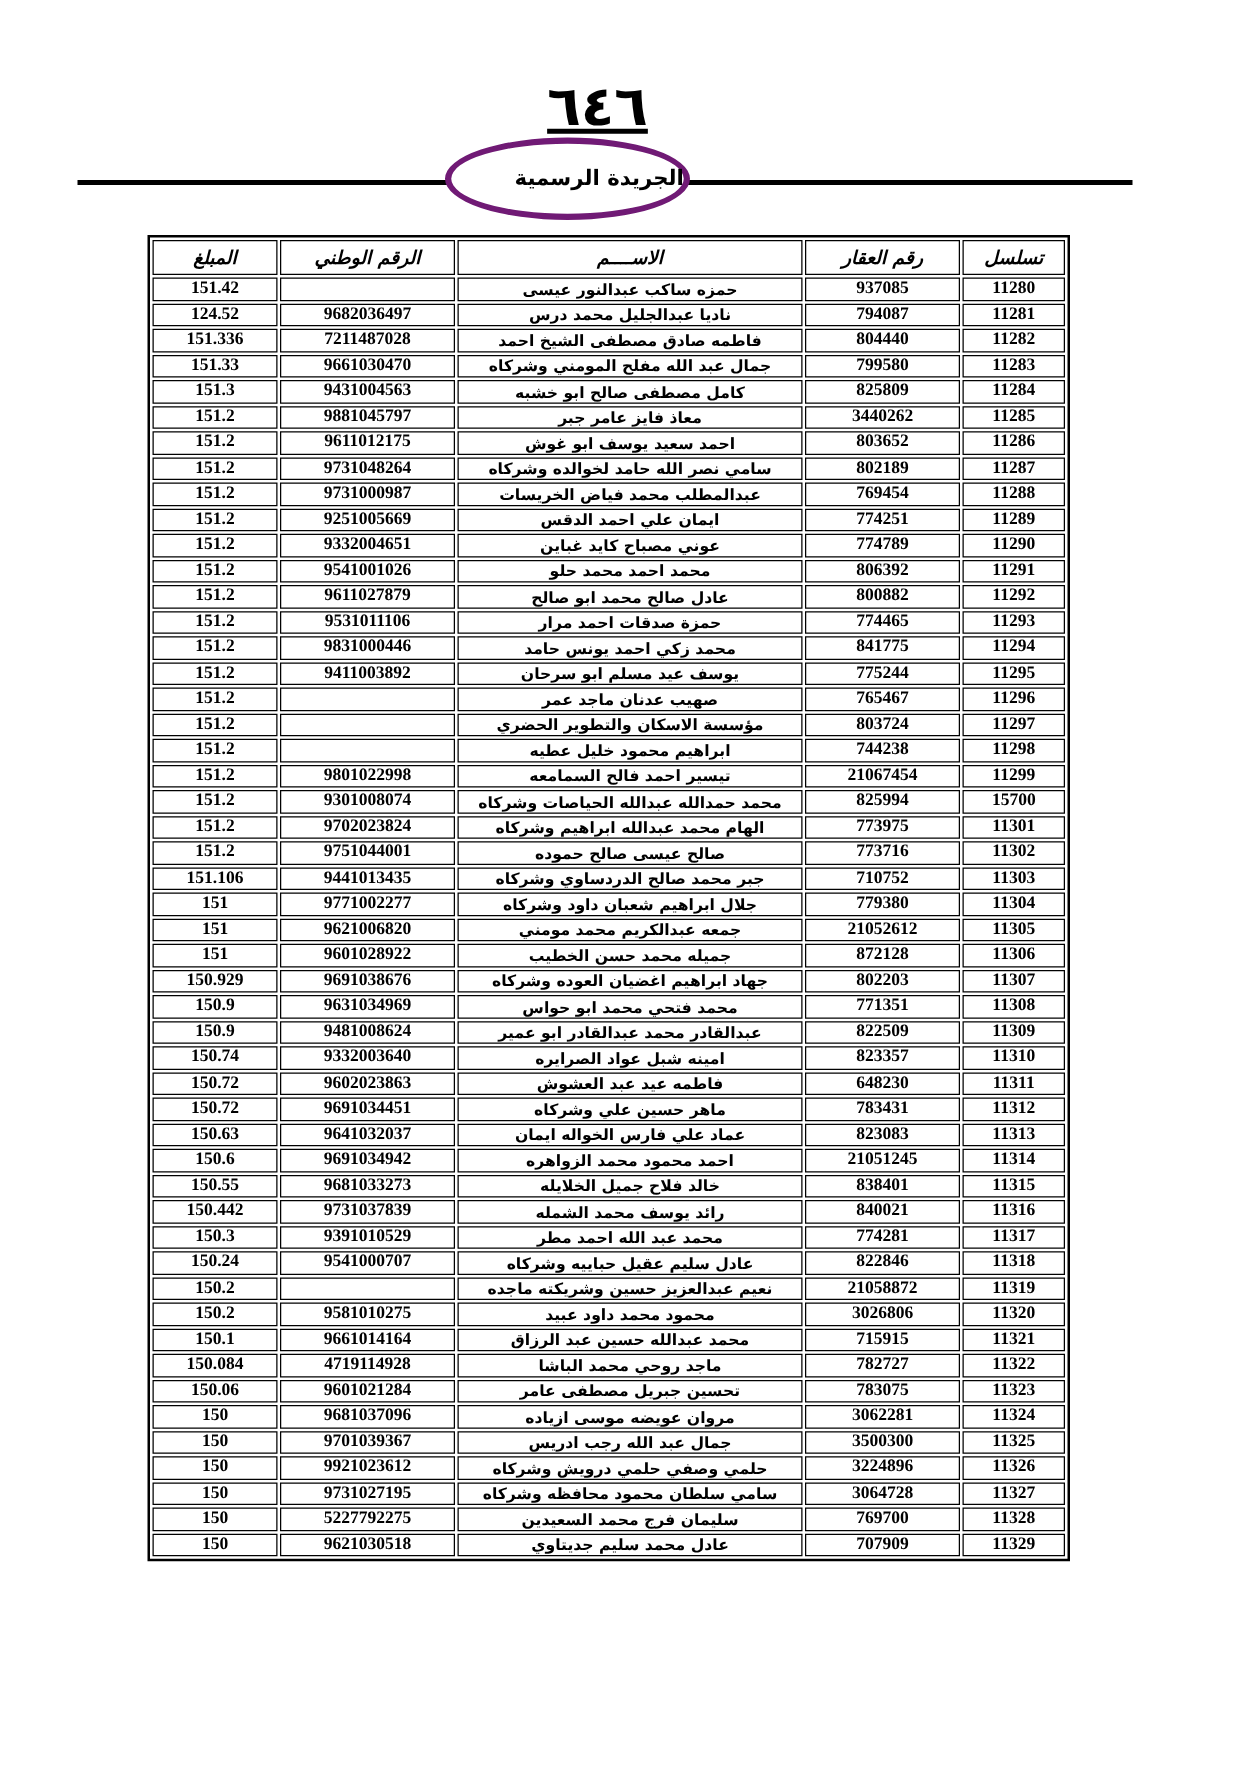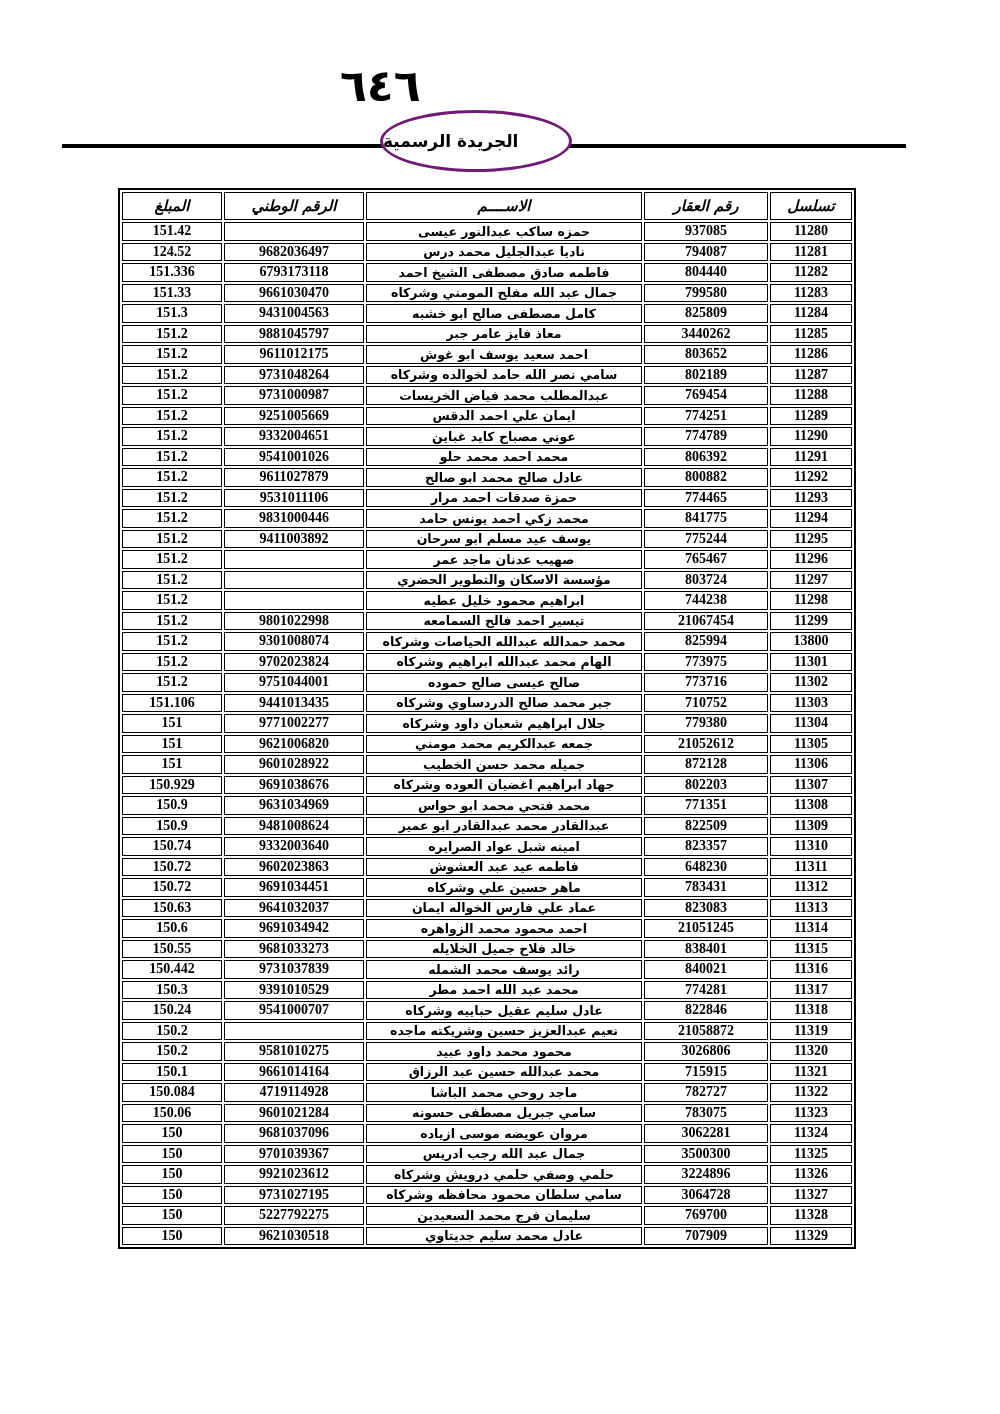--- a/index.html
+++ b/index.html
@@ -1,31 +1,31 @@
 <!DOCTYPE html>
 <html lang="ar"><head>
 <meta charset="utf-8">
 <style>
   html,body { margin:0; padding:0; background:#ffffff; }
   .page {
     position:relative; width:1000px; height:1414px; background:#ffffff;
     font-family:"DejaVu Sans", sans-serif; color:#000; overflow:hidden;
   }
   .page-number {
-    position:absolute; top:60px; left:340px; width:300px;
-    text-align:left; font-size:44px; font-weight:bold; letter-spacing:2px;
+    position:absolute; top:60px; left:328px; width:300px;
+    text-align:center; font-size:44px; font-weight:bold; letter-spacing:2px;text-decoration:underline;
   }
   .header-rule {
     position:absolute; top:144px; left:62px; width:844px; height:4px;
     background:#000; z-index:1;
   }
   .banner-ellipse {
-    position:absolute; top:110px; left:380px; width:186px; height:56px;
-    border:3px solid #701a75; border-radius:50%; background:#fff; z-index:2;
-    display:flex; align-items:center; justify-content:flex-start;
+    position:absolute; top:110px; left:356px; width:186px; height:56px;
+    border:5px solid #701a75; border-radius:50%; background:#fff; z-index:2;
+    display:flex; align-items:center; justify-content:flex-end;
   }
   .banner-title { font-size:17px; font-weight:bold; direction:rtl; }
   table.records {
     position:absolute; top:188px; left:118px; width:722px;
     direction:rtl; table-layout:fixed;
     border-collapse:separate; border-spacing:2px;
     border:2px solid #000; background:#fff;
   }
   table.records th, table.records td {
     border:1.5px solid #000; text-align:center; vertical-align:middle;
@@ -86,21 +86,21 @@
           <td class="c-serial">11281</td>
           <td class="c-property_no">794087</td>
           <td class="c-name">ناديا عبدالجليل محمد درس</td>
           <td class="c-national_id">9682036497</td>
           <td class="c-amount">124.52</td>
         </tr>
         <tr>
           <td class="c-serial">11282</td>
           <td class="c-property_no">804440</td>
           <td class="c-name">فاطمه صادق مصطفى الشيخ احمد</td>
-          <td class="c-national_id">6793173118</td>
+          <td class="c-national_id">7211487028</td>
           <td class="c-amount">151.336</td>
         </tr>
         <tr>
           <td class="c-serial">11283</td>
           <td class="c-property_no">799580</td>
           <td class="c-name">جمال عبد الله مفلح المومني وشركاه</td>
           <td class="c-national_id">9661030470</td>
           <td class="c-amount">151.33</td>
         </tr>
         <tr>
@@ -209,21 +209,21 @@
           <td class="c-amount">151.2</td>
         </tr>
         <tr>
           <td class="c-serial">11299</td>
           <td class="c-property_no">21067454</td>
           <td class="c-name">تيسير احمد فالح السمامعه</td>
           <td class="c-national_id">9801022998</td>
           <td class="c-amount">151.2</td>
         </tr>
         <tr>
-          <td class="c-serial">13800</td>
+          <td class="c-serial">15700</td>
           <td class="c-property_no">825994</td>
           <td class="c-name">محمد حمدالله عبدالله الحياصات وشركاه</td>
           <td class="c-national_id">9301008074</td>
           <td class="c-amount">151.2</td>
         </tr>
         <tr>
           <td class="c-serial">11301</td>
           <td class="c-property_no">773975</td>
           <td class="c-name">الهام محمد عبدالله ابراهيم وشركاه</td>
           <td class="c-national_id">9702023824</td>
@@ -372,21 +372,21 @@
         <tr>
           <td class="c-serial">11322</td>
           <td class="c-property_no">782727</td>
           <td class="c-name">ماجد روحي محمد الباشا</td>
           <td class="c-national_id">4719114928</td>
           <td class="c-amount">150.084</td>
         </tr>
         <tr>
           <td class="c-serial">11323</td>
           <td class="c-property_no">783075</td>
-          <td class="c-name">سامي جبريل مصطفى حسونه</td>
+          <td class="c-name">تحسين جبريل مصطفى عامر</td>
           <td class="c-national_id">9601021284</td>
           <td class="c-amount">150.06</td>
         </tr>
         <tr>
           <td class="c-serial">11324</td>
           <td class="c-property_no">3062281</td>
           <td class="c-name">مروان عويضه موسى ازياده</td>
           <td class="c-national_id">9681037096</td>
           <td class="c-amount">150</td>
         </tr>

